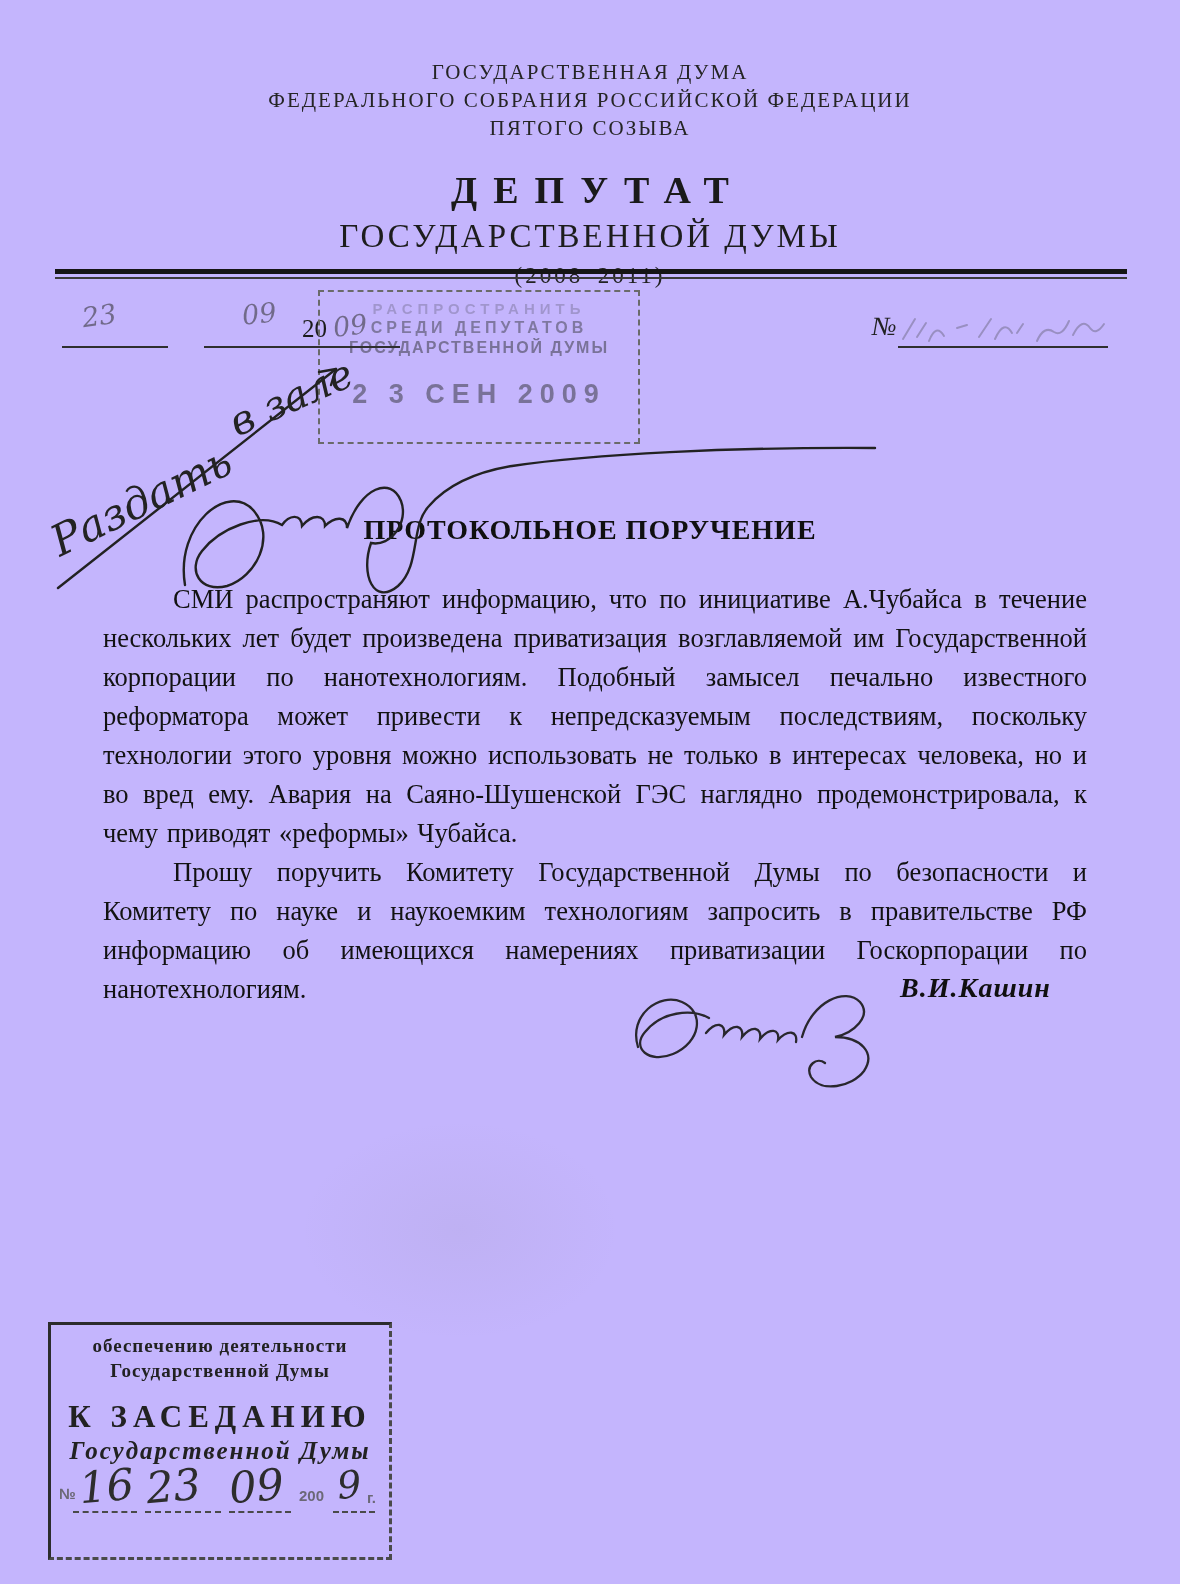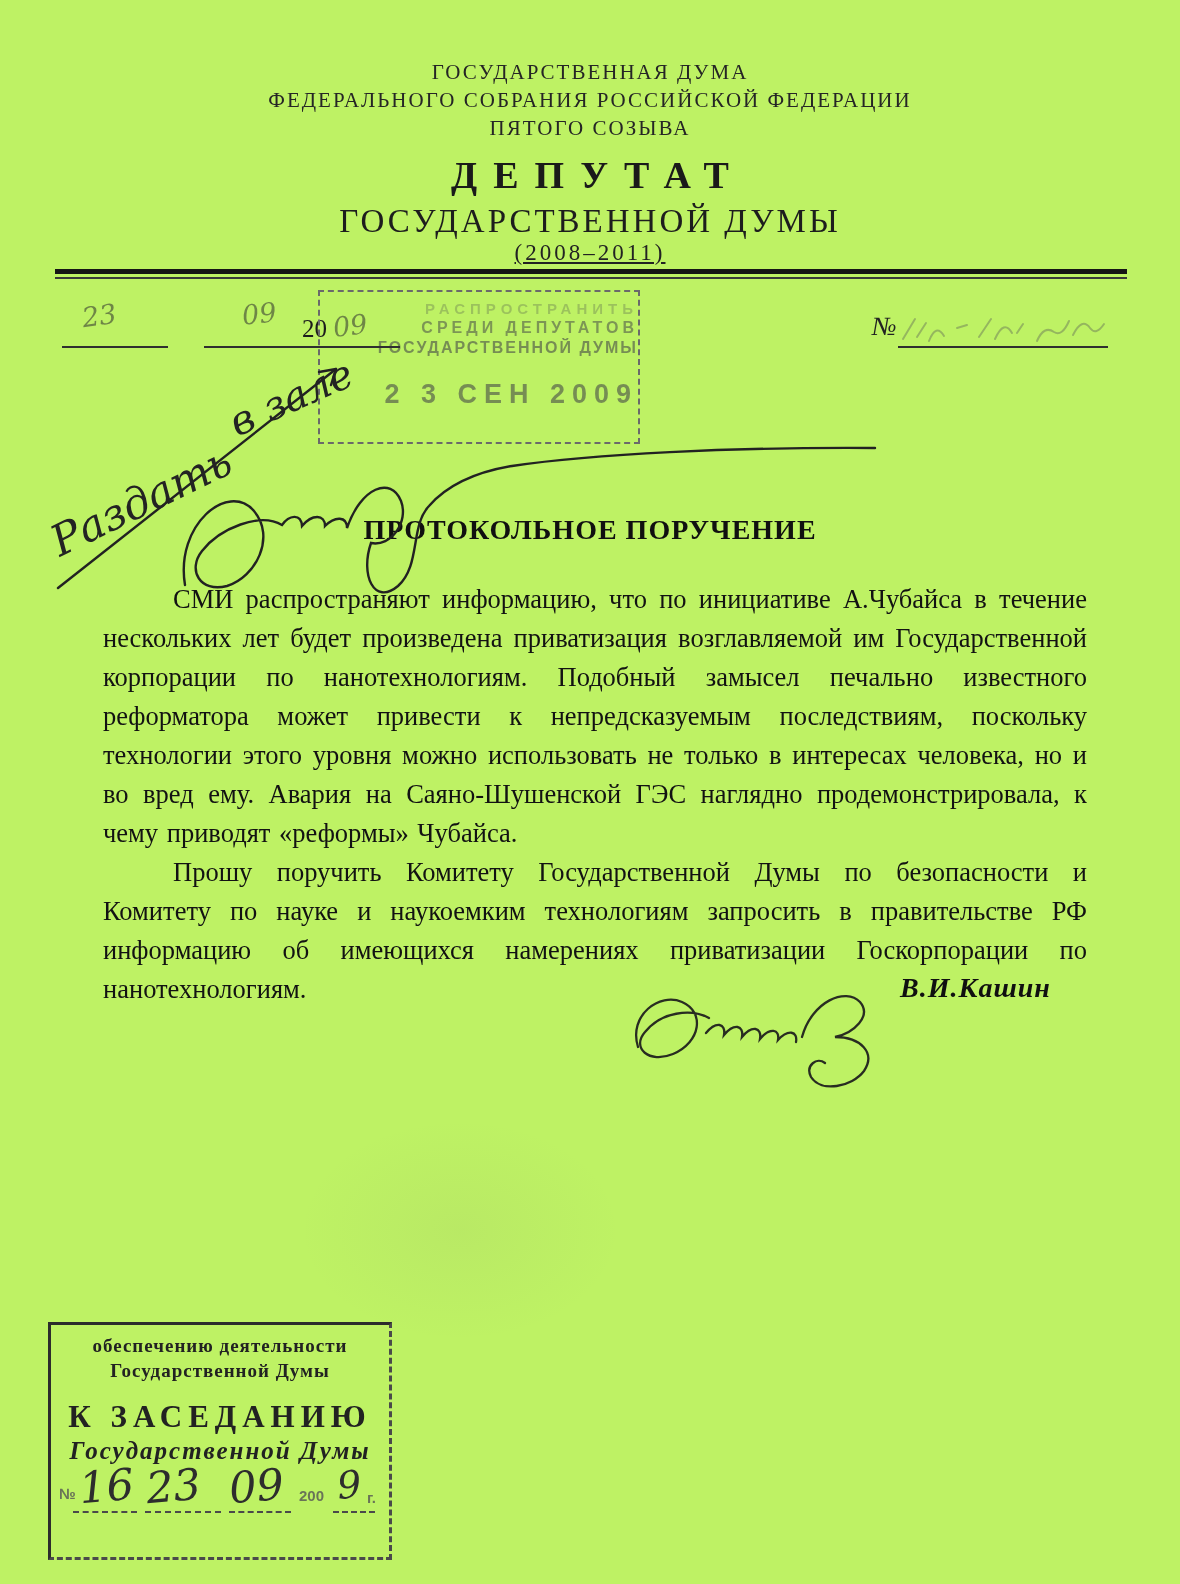--- a/index.html
+++ b/index.html
@@ -1,40 +1,40 @@
 <!DOCTYPE html>
 <html lang="ru"><head>
 <meta charset="utf-8">
 <style>
   html,body{margin:0;padding:0;background:#e8e8e6;}
   .page{
     position:relative;width:1180px;height:1584px;margin:0 auto;
-    background:#bef264;overflow:hidden;
+    background:#c4b5fd;overflow:hidden;
     font-family:"Liberation Serif", serif;color:#141414;
   }
   .abs{position:absolute;}
   
   .letterhead{left:0;top:58px;width:1180px;text-align:center;}
   .lh-small{font-size:21px;letter-spacing:2px;color:#252525;line-height:28px;}
-  .lh-role{font-size:38px;font-weight:bold;letter-spacing:16px;margin-top:11px;color:#1a1a1a;text-indent:16px;}
+  .lh-role{font-size:38px;font-weight:bold;letter-spacing:16px;margin-top:26px;color:#1a1a1a;text-indent:16px;}
   .lh-roleorg{font-size:33px;letter-spacing:3px;margin-top:6px;color:#1d1d1d;}
-  .lh-term{font-size:23px;letter-spacing:3px;color:#222;text-decoration:underline;}
+  .lh-term{font-size:23px;letter-spacing:3px;margin-top:8px;color:#222;}
   .rule-thick{left:55px;top:269px;width:1072px;height:5px;background:#151515;}
   .rule-thin{left:55px;top:277px;width:1072px;height:2px;background:#3a3a3a;}
   
   .hw{font-family:"DejaVu Serif", serif;font-style:italic;color:#2e2e2e;}
   .hw-faint{opacity:.55;}
   .u-line{border-bottom:2px solid #2f2f2f;}
   .printed-20{font-size:25px;color:#1c1c1c;}
   
   .dstamp{
     left:318px;top:290px;width:318px;height:150px;
     border:2px dashed #6a6a6a;
     font-family:"Liberation Sans", sans-serif;font-weight:bold;color:#3c3c46;
-    text-align:right;
+    text-align:center;
   }
   .dstamp .l1{margin-top:8px;font-size:15px;letter-spacing:5px;opacity:.26;filter:blur(.4px);}
   .dstamp .l2{margin-top:2px;font-size:16px;letter-spacing:4px;opacity:.5;filter:blur(.3px);}
   .dstamp .l3{margin-top:2px;font-size:16px;letter-spacing:2px;opacity:.55;filter:blur(.3px);}
   .dstamp .ddate{margin-top:22px;font-size:27px;letter-spacing:7px;opacity:.55;filter:blur(.3px);}
   
   .doc-title{left:0;top:514px;width:1180px;text-align:center;font-size:28px;font-weight:bold;letter-spacing:1px;color:#101010;}
   .body-text{left:103px;top:580px;width:984px;font-size:26.5px;line-height:39px;text-align:justify;color:#121212;word-spacing:2px;}
   .body-text p{margin:0;text-indent:70px;}
   .signer{left:900px;top:972px;font-size:28px;font-weight:bold;color:#101010;letter-spacing:1px;font-style:italic;}

